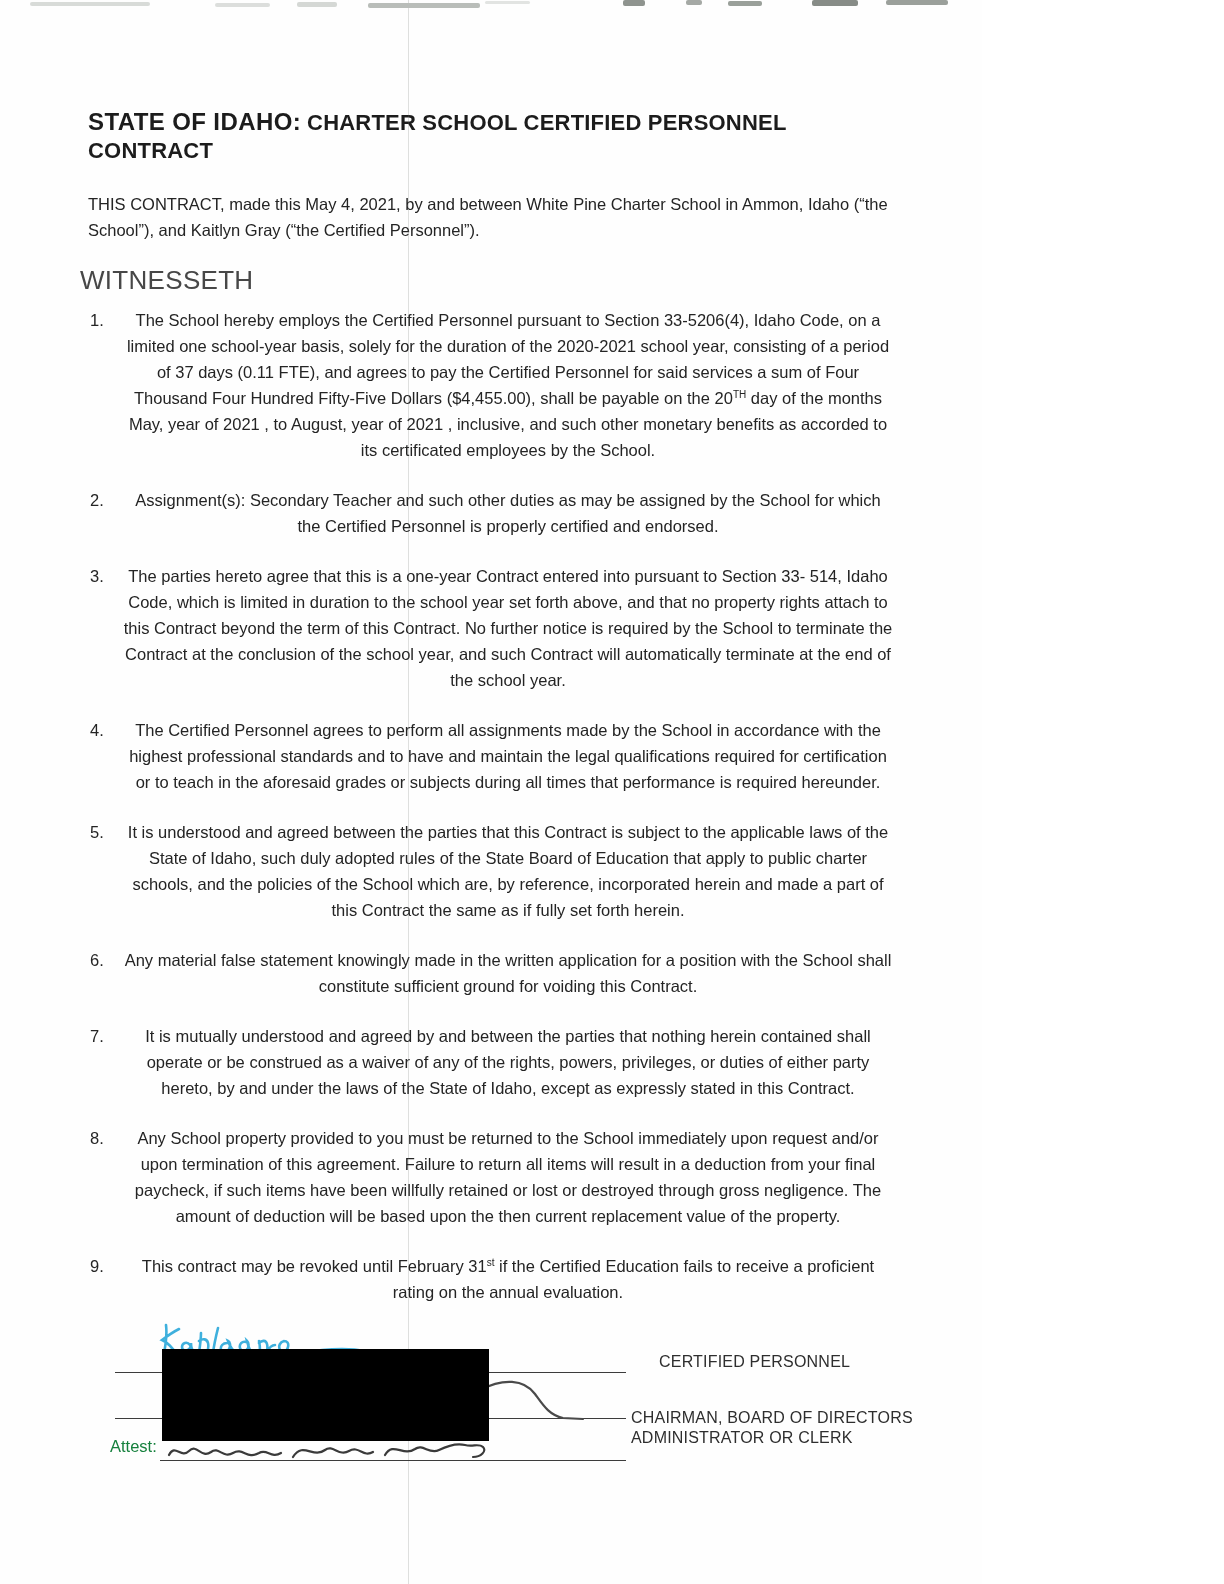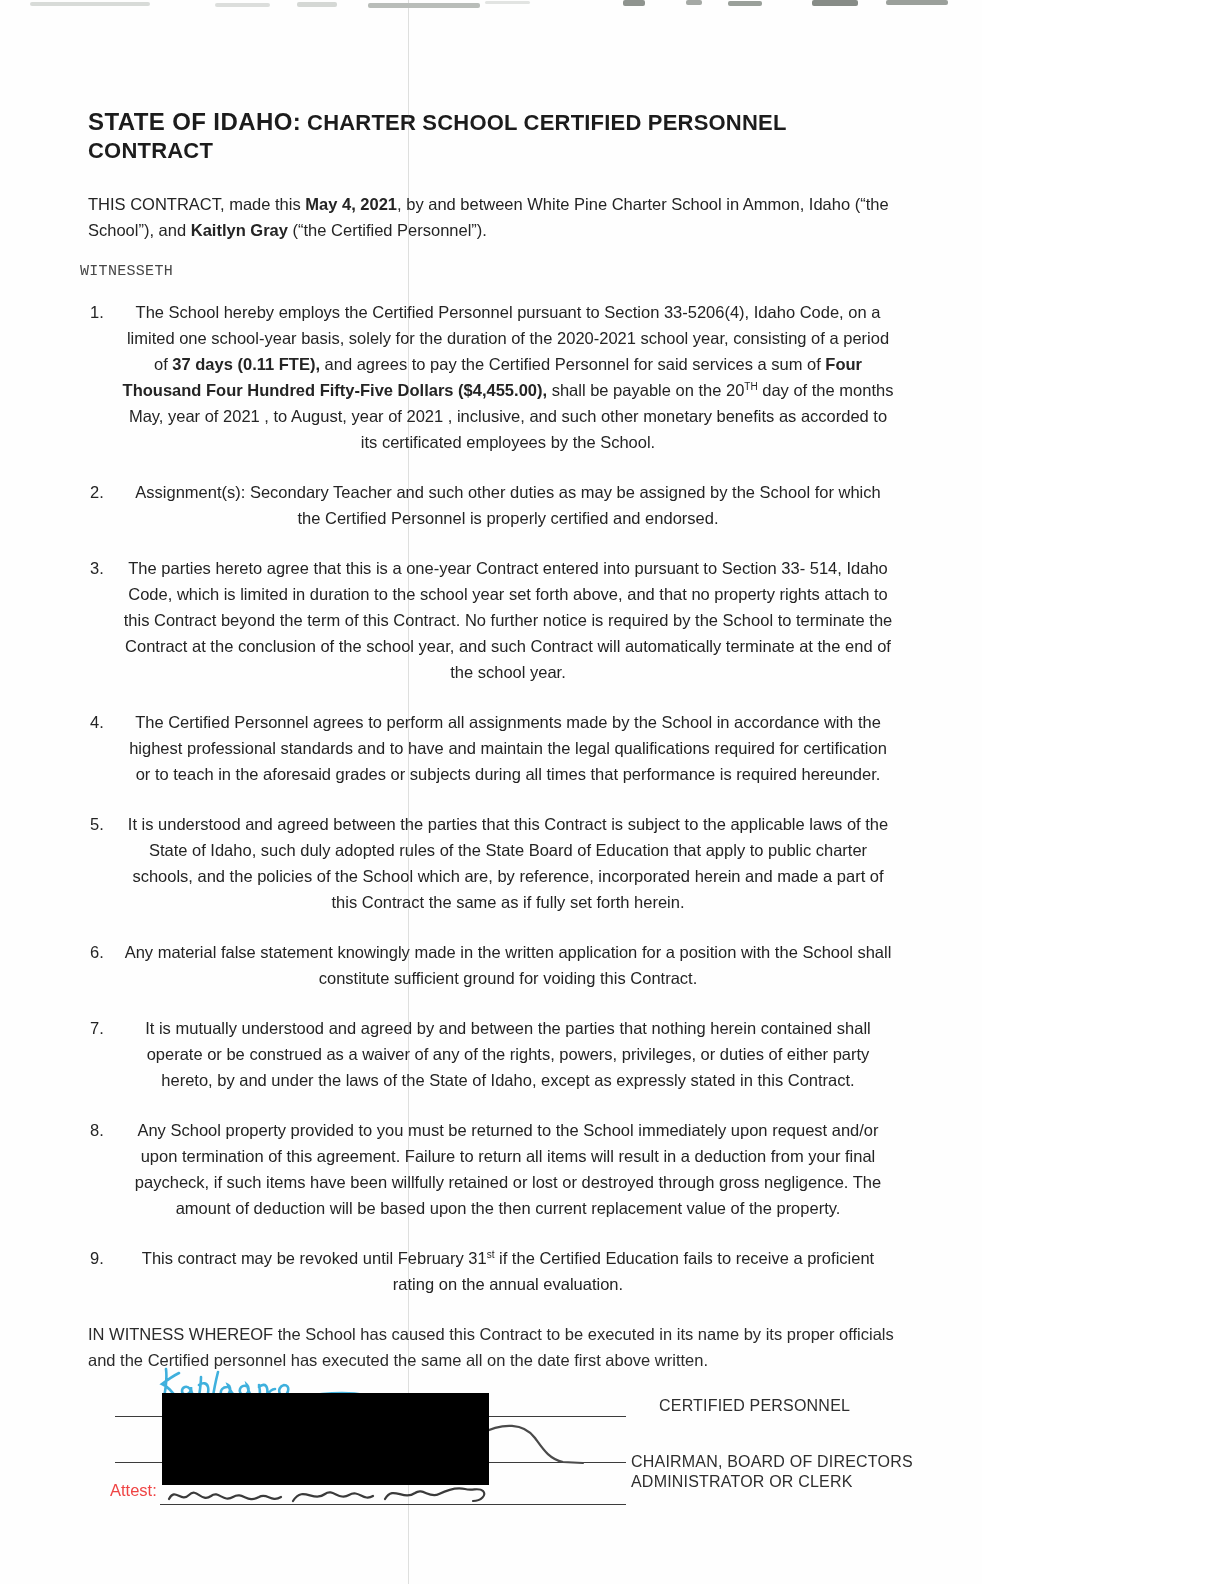--- a/index.html
+++ b/index.html
@@ -37,38 +37,37 @@
     font-weight:bold;
     letter-spacing:0.2px;
   }
   h1 .t1{font-size:24px;letter-spacing:0.4px;margin-right:6px;}
   .intro{
     margin:26px 0 0 0;
     font-size:16.5px;
     line-height:26px;
   }
   h2{
-    margin:16px 0 0 -8px;
-    font-size:15px;
+    margin:24px 0 0 -8px;
+    font-size:26px;
     line-height:26px;
     font-weight:400;
     color:#474747;
     letter-spacing:0.3px;
-    font-family:Liberation Mono, monospace;
   }
   .clauses{margin-top:14px;}
   .clause{
     display:flex;
     margin-bottom:24px;
     font-size:16.5px;
     line-height:26px;
   }
   .clause .num{flex:none;width:32px;padding-left:2px;}
   .clause .body{flex:1;max-width:1015px;text-align:center;}
-  .b{font-weight:bold;}
+  .b{font-weight:normal;}
   sup{font-size:10px;line-height:0;vertical-align:6px;}
   .closing{
     margin:24px 0 0 0;
     font-size:16.5px;
     line-height:26px;
     color:#2b2b2b;
   }
   .school-line{
     margin:18px 0 0 27px;
     font-size:16.5px;
@@ -81,21 +80,21 @@
   .line1{left:27px;top:43px;width:511px;}
   .line2{left:27px;top:89px;width:511px;}
   .line3{left:72px;top:131px;width:466px;}
   .sig-label{
     position:absolute;left:543px;
     font-size:16px;letter-spacing:0.2px;color:#2e2e2e;white-space:nowrap;
   }
   .lab1{top:24px;margin-left:28px;}
   .lab2{top:80px;}
   .lab3{top:100px;}
-  .attest{position:absolute;left:22px;top:108px;font-size:16.5px;color:#ef4444;}
+  .attest{position:absolute;left:22px;top:108px;font-size:16.5px;color:#15803d;}
   .blue-sig{position:absolute;left:64px;top:-6px;z-index:2;}
   .redaction{position:absolute;left:74px;top:20px;width:327px;height:92px;background:#000;z-index:3;}
   .pen-curve{position:absolute;left:390px;top:47px;z-index:1;}
   .attest-sig{position:absolute;left:75px;top:104px;z-index:1;}
 </style>
 </head>
 <body>
 
 <div class="page">
 
@@ -152,21 +151,20 @@
     <div class="clause">
       <span class="num">8.</span>
       <div class="body"><span>Any School property provided to you must be returned to the School immediately upon request and/or upon termination of this agreement. Failure to return all items will result in a deduction from your final paycheck, if such items have been willfully retained or lost or destroyed through gross negligence. The amount of deduction will be based upon the then current replacement value of the property.</span></div>
     </div>
     <div class="clause">
       <span class="num">9.</span>
       <div class="body"><span>This contract may be revoked until February 31</span><sup>st</sup><span> if the Certified Education fails to receive a proficient rating on the annual evaluation.</span></div>
     </div>
   </div>
 
-  <p class="closing">IN WITNESS WHEREOF the School has caused this Contract to be executed in its name by its proper officials and the Certified personnel has executed the same all on the date first above written.</p>
 
 
   <div class="sig-block">
 
     <svg class="blue-sig" width="250" height="36" viewBox="0 0 250 36">
       <path fill="none" stroke-width="2.6" stroke-linecap="round" d="M14 2 C15 10 14 20 12 30 M27 6 C21 9 14 14 10 17 C15 19 21 25 24 31 M38 22 C35 18 30 20 30 24 C30 28 35 29 38 25 C39 23 39 21 39 20 C39 23 40 28 43 29 M49 10 C49 15 48 23 47 30 M47 18 C51 15 55 16 56 20 C57 24 56 27 55 30 M66 5 C64 13 62 22 61 30 M75 20 C71 20 68 23 69 27 C70 30 75 30 77 26 C79 22 78 19 76 18 C78 23 80 28 84 29 M94 19 C90 18 87 21 88 25 C89 29 94 29 96 25 C97 22 96 19 95 18 C96 22 97 27 100 29 M107 18 C108 22 108 26 108 29 M107 20 C110 17 114 17 115 21 C116 25 115 27 115 29 C117 25 120 22 123 22 M132 18 C128 19 126 23 128 27 C130 30 135 29 136 24 C137 20 135 18 132 18 M150 30 C160 28 175 26 190 26 C200 26 208 27 212 28" stroke="#3fb0dd"></path>
     </svg>
 
     <div class="sig-line line1"></div>
     <div class="sig-line line2"></div>

